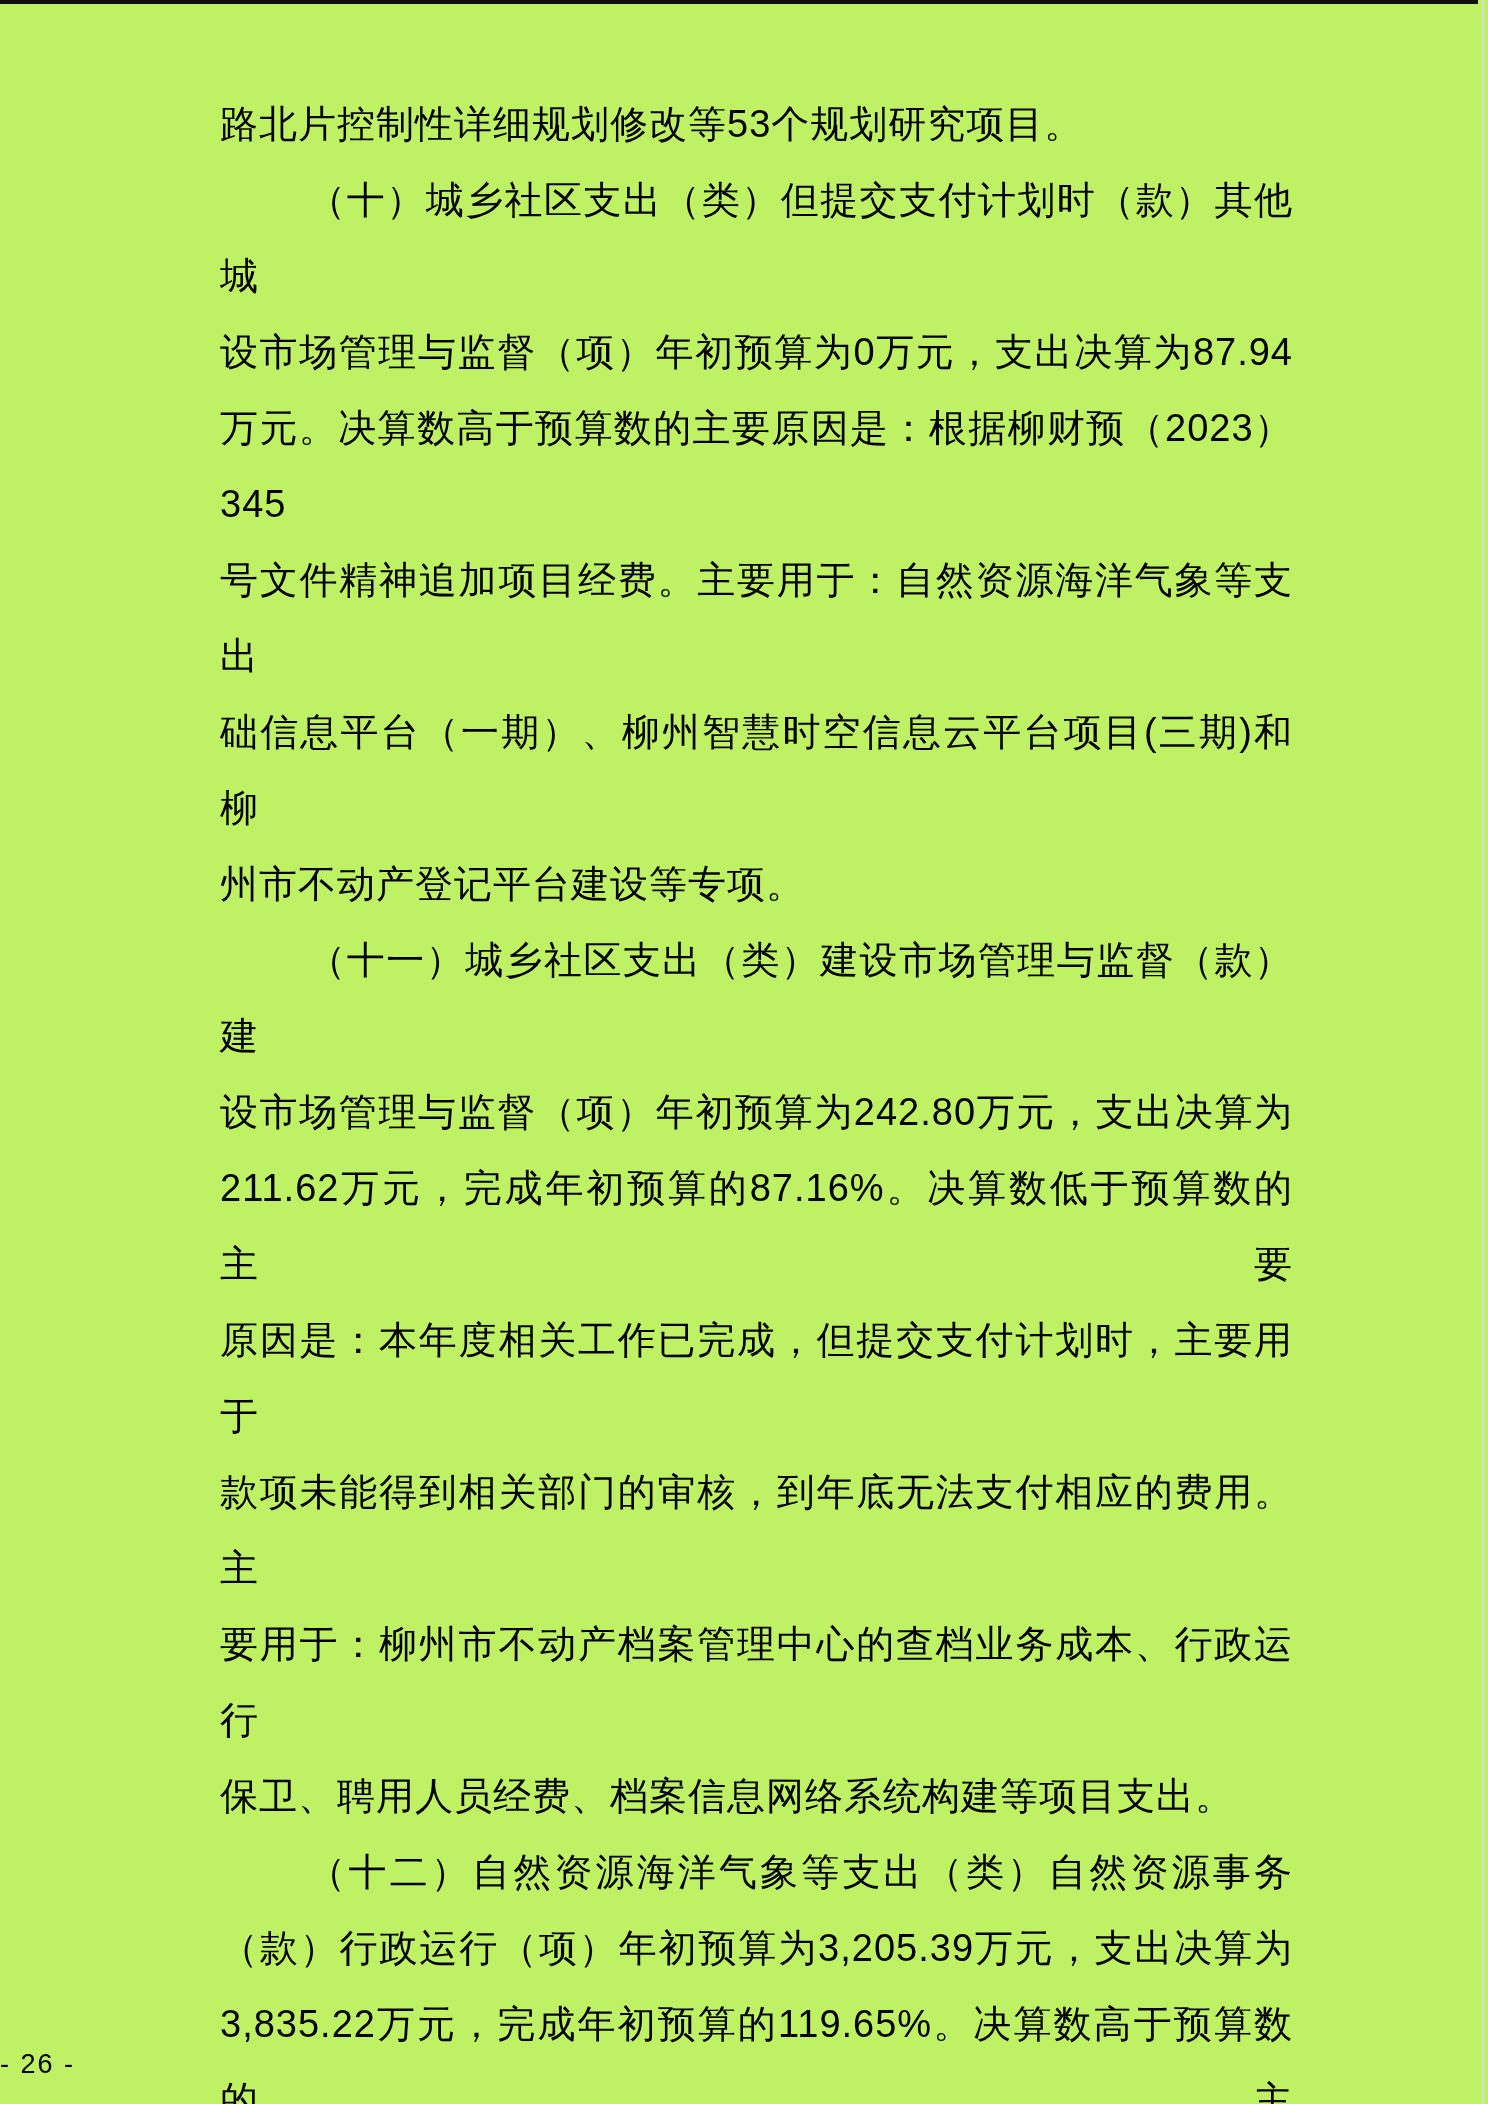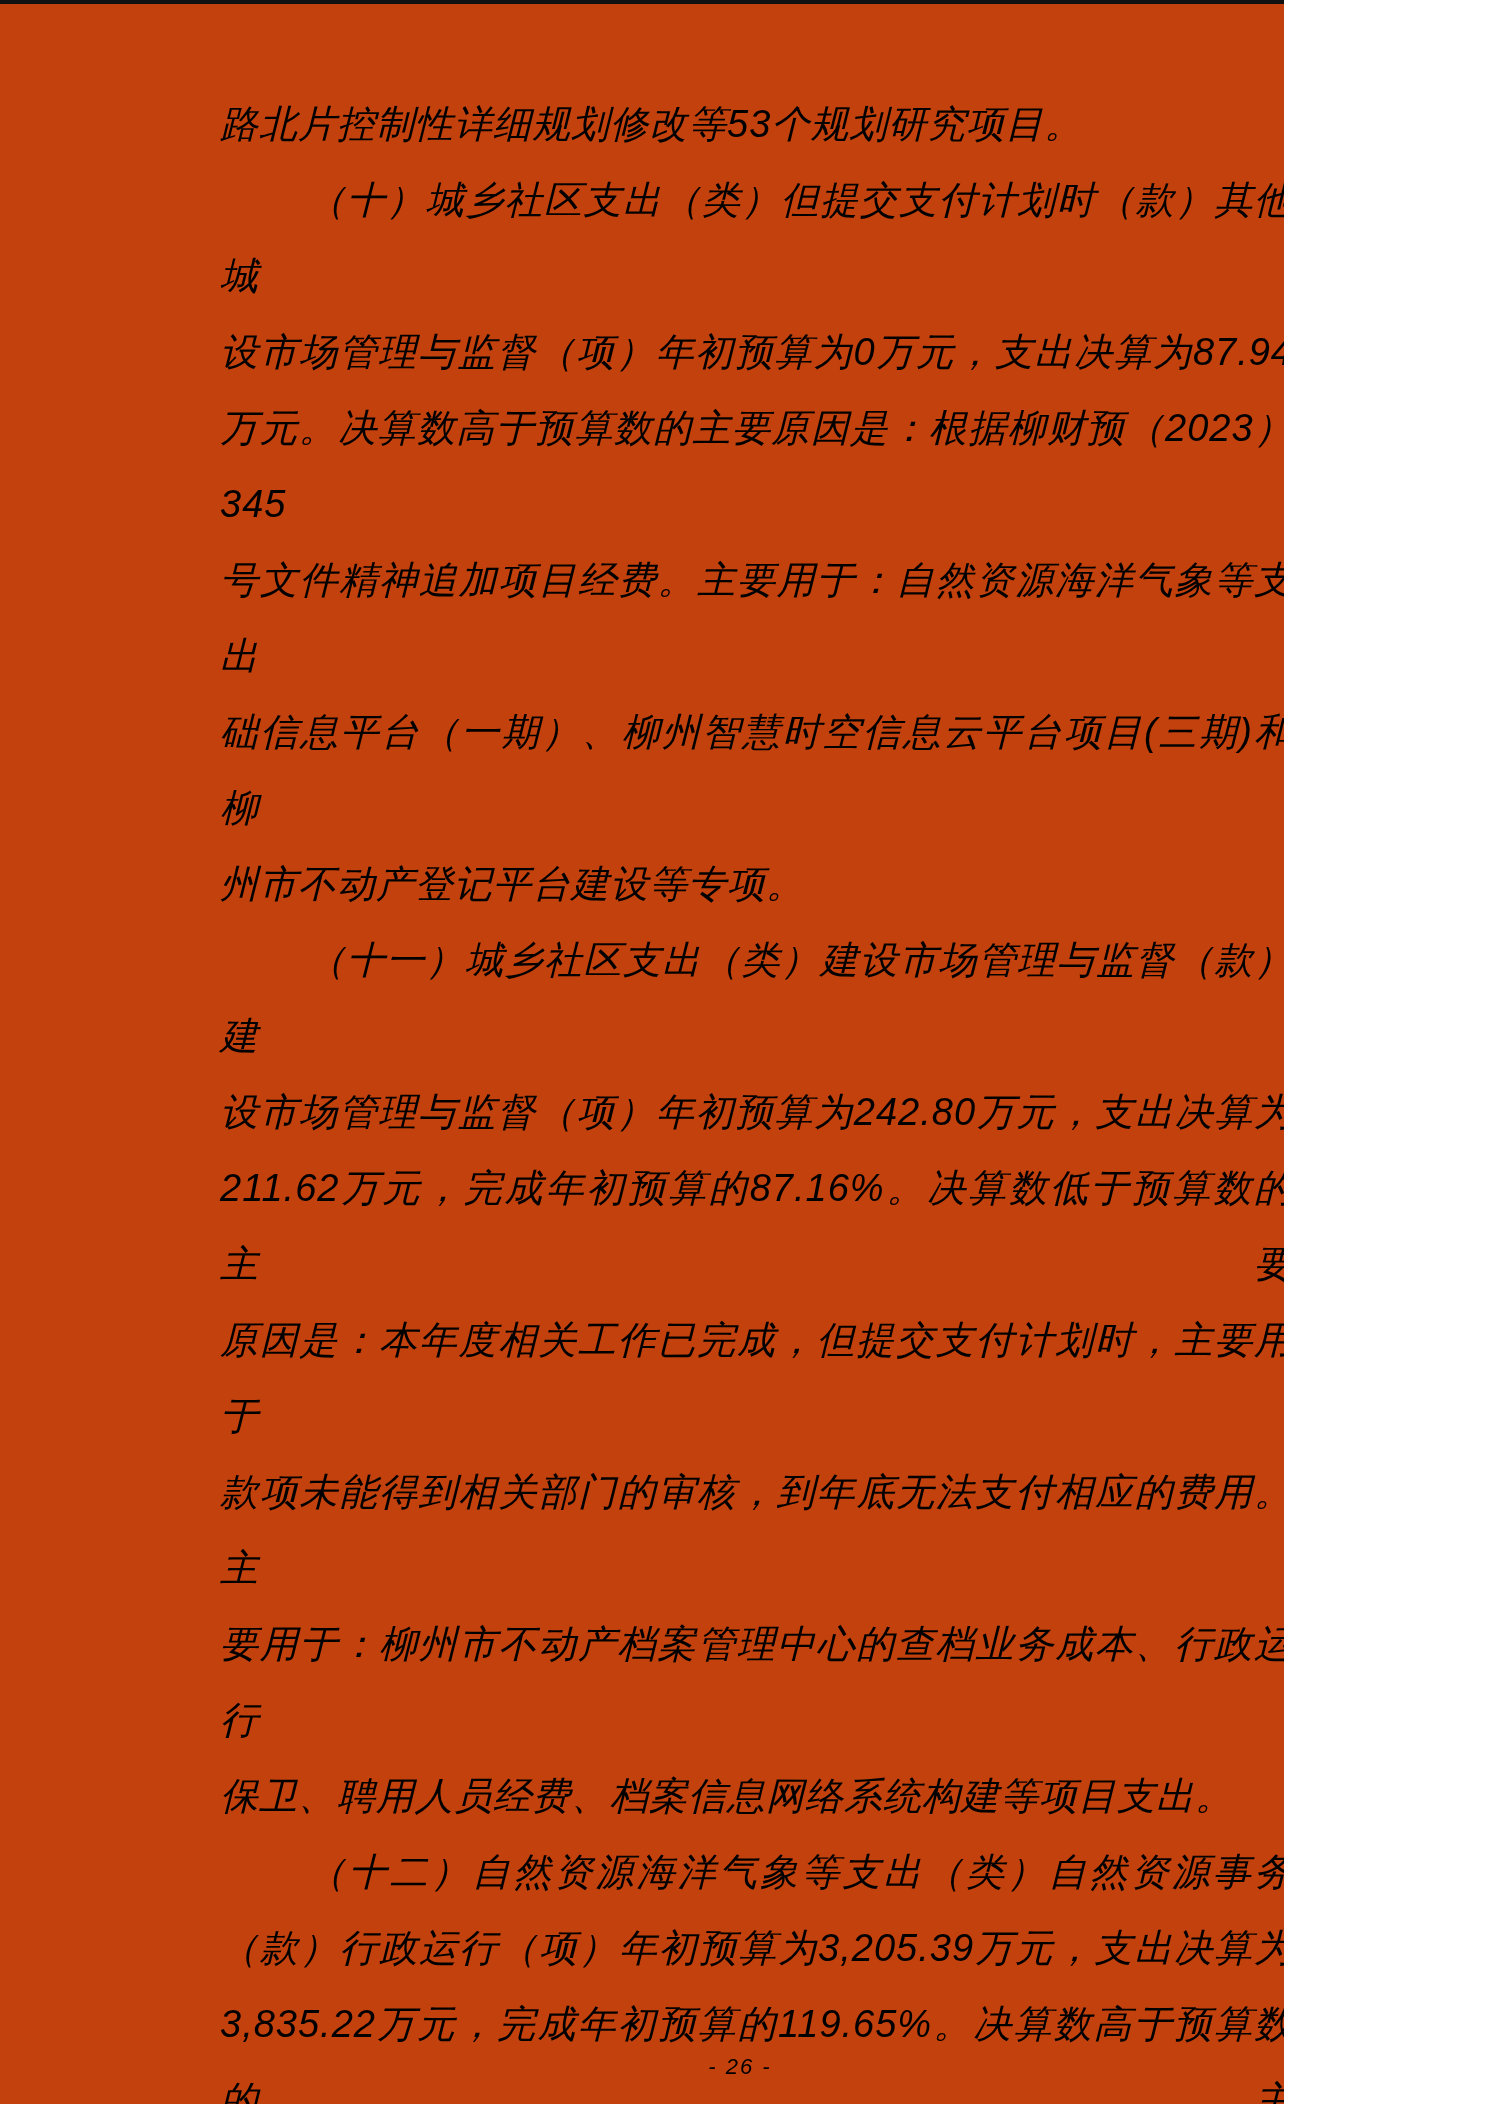--- a/index.html
+++ b/index.html
@@ -2,27 +2,26 @@
 <html lang="zh"><head>
 <meta charset="utf-8">
 <style>
   html, body {
     margin: 0;
     padding: 0;
     background: #ffffff;
   }
   .page {
     position: relative;
-    width: 1284px;
+    width: 1488px;
     height: 2104px;
-    background: #c2410c;
+    background: #bef264;
     overflow: hidden;
     font-family: "Liberation Sans", sans-serif;
     color: #000000;
-    font-style: italic;
   }
   
   .top-edge {
     position: absolute;
     top: 0;
     left: 0;
     width: 1478px;
     height: 4px;
     background: #111111;
   }
@@ -54,22 +53,21 @@
   }
   
   .line.indent {
     text-indent: 2.3em;
   }
   .page-number {
     position: absolute;
     bottom: 24px;
     left: 0;
     width: 1480px;
-    text-align: center;
-    font-size: 22px;
+    font-size: 27px;
     letter-spacing: 2px;
     color: #000000;
   }
 </style>
 </head>
 <body>
 
 <div class="page">
   <div class="top-edge"></div>
   <div class="right-edge-line"></div>

